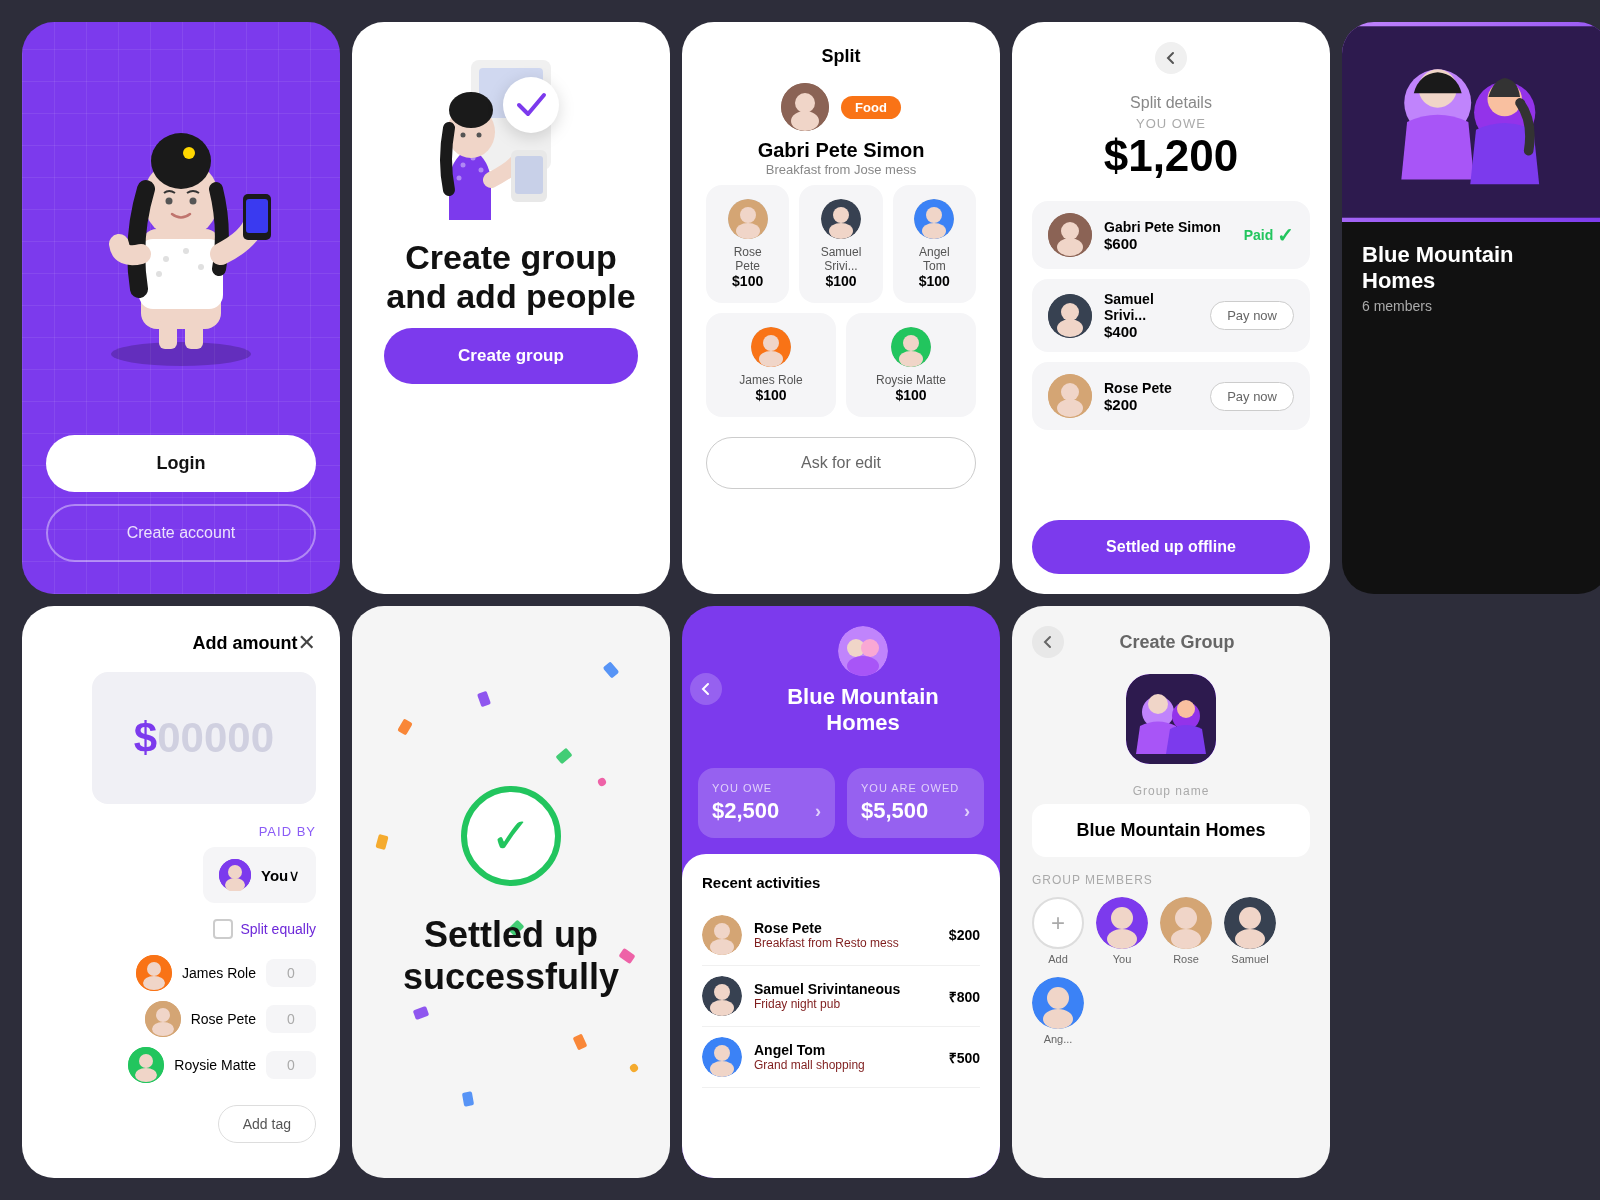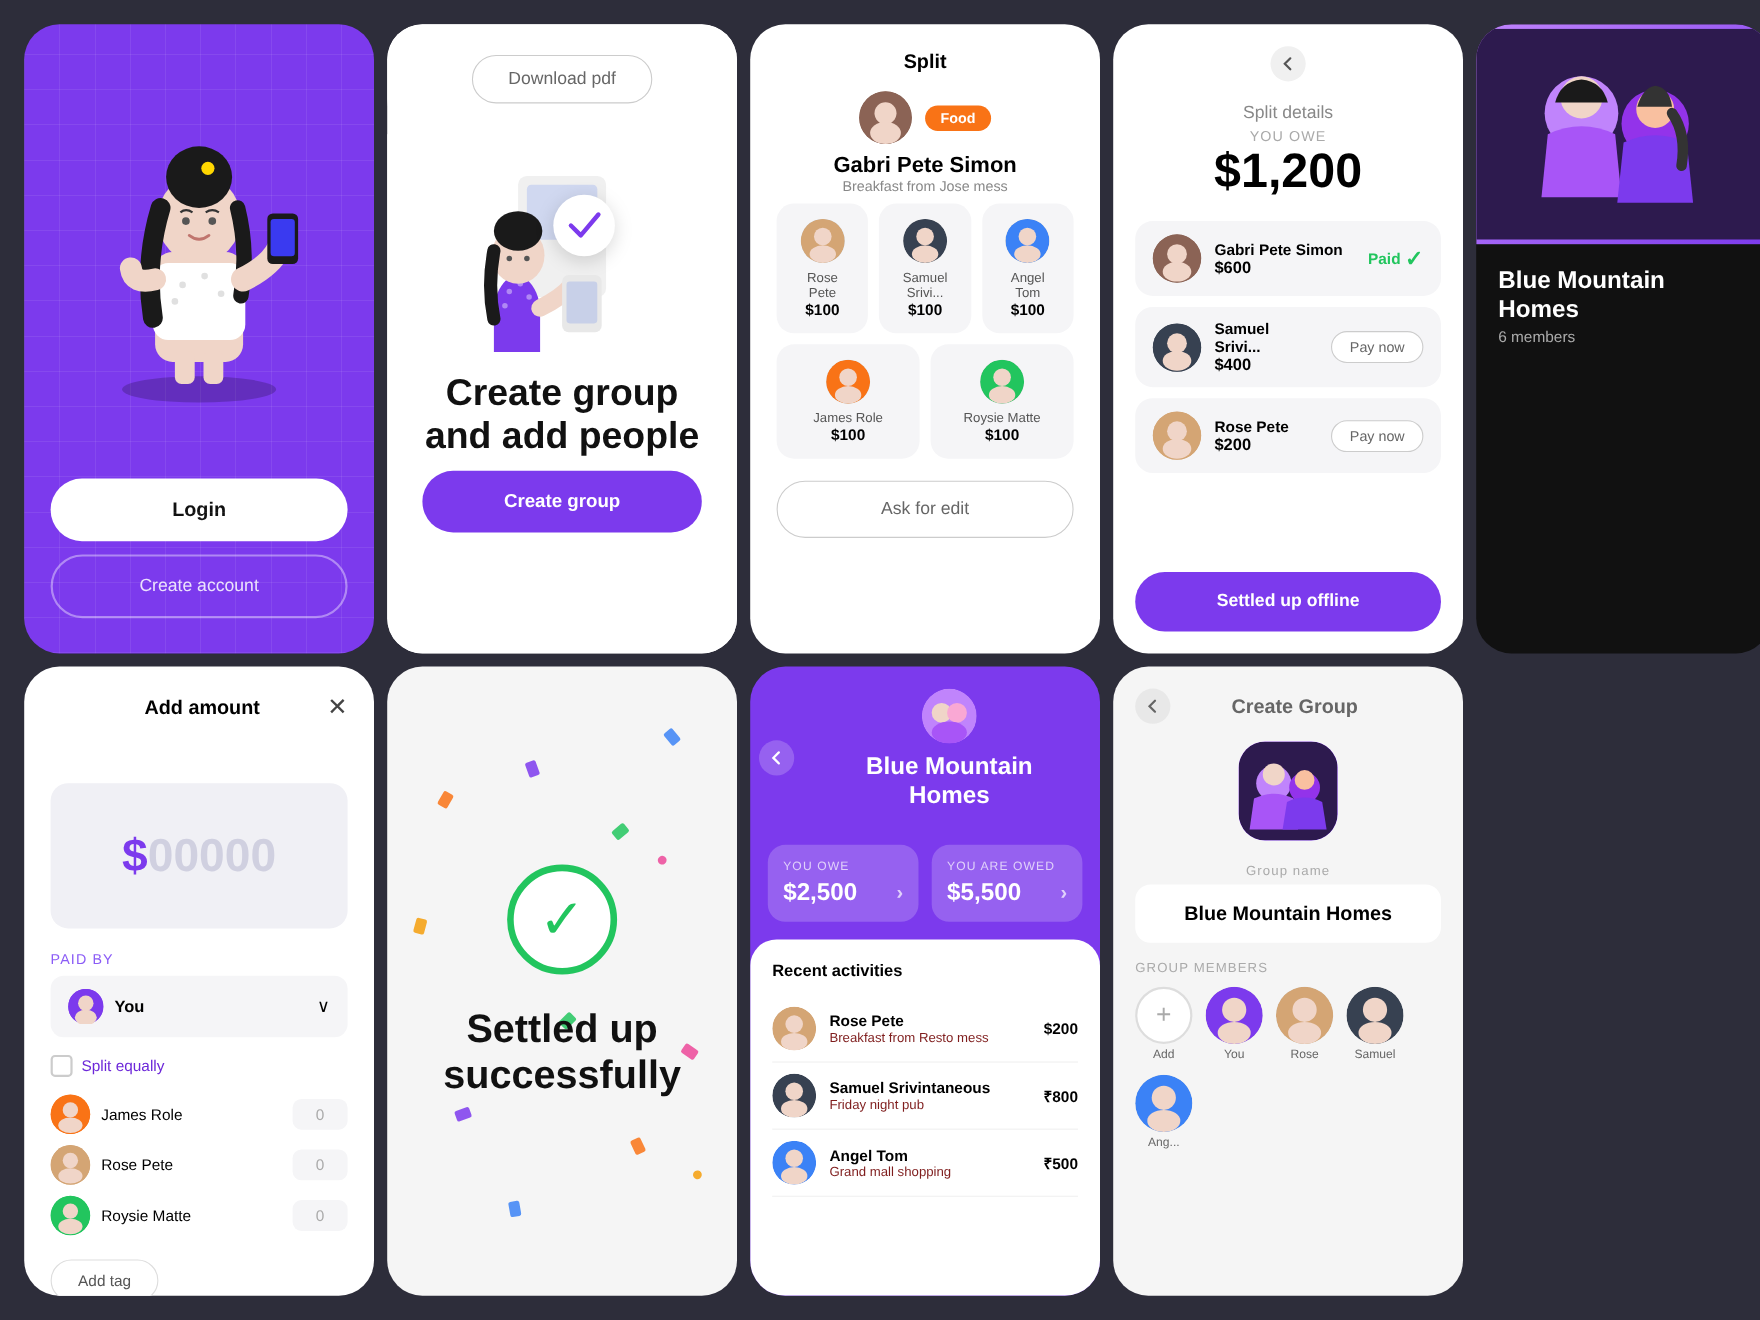--- a/index.html
+++ b/index.html
@@ -289,36 +289,36 @@
 
     
     #card-add-amount {
       background: white;
       grid-column: 1;
       grid-row: 2;
       margin: 6px;
       display: flex;
       flex-direction: column;
       padding: 24px;
+      align-items: flex-end;
     }
     .aa-header {
       display: flex;
       align-items: center;
       justify-content: space-between;
       margin-bottom: 16px;
     }
     .aa-title { font-size: 18px; font-weight: 700; }
     .aa-close { font-size: 22px; cursor: pointer; color: #444; }
     .aa-amount-display {
       background: #f0f0f5;
       border-radius: 16px;
       padding: 42px;
       text-align: center;
       margin-bottom: 20px;
-      margin-top: 40px;
     }
     .aa-amount-text { font-size: 42px; font-weight: 800; color: #d0d0e0; }
     .aa-dollar { color: #7c3aed; }
     .aa-paid-by { font-size: 13px; color: #8b5cf6; text-transform: uppercase; letter-spacing: 1px; margin-bottom: 8px; }
     .aa-paid-by-select {
       display: flex;
       align-items: center;
       justify-content: space-between;
       background: #f5f5f7;
       border-radius: 12px;
@@ -635,23 +635,20 @@
       <rect x="114" y="230" width="18" height="30" rx="6" fill="#f0d5c8"></rect>
     </svg>
   </div>
   <div class="login-btns">
     <button class="btn-login">Login</button>
     <button class="btn-create">Create account</button>
   </div>
 </div>
 
 <div id="card-col2-top">
-  <div class="download-section">
-    <button class="btn-download">Download pdf</button>
-  </div>
   <div class="create-group-section">
 
     <div class="create-group-illu">
       <svg width="200" height="180" viewBox="0 0 200 180">
 
         <rect x="60" y="10" width="80" height="110" rx="8" fill="#f0f0f0"></rect>
         <rect x="68" y="18" width="64" height="50" rx="4" fill="#d0d8f0"></rect>
 
         <path d="M55 100 Q40 110 38 130 L38 170 L80 170 L80 130 Q78 110 63 100 Z" fill="#7c3aed"></path>
 

